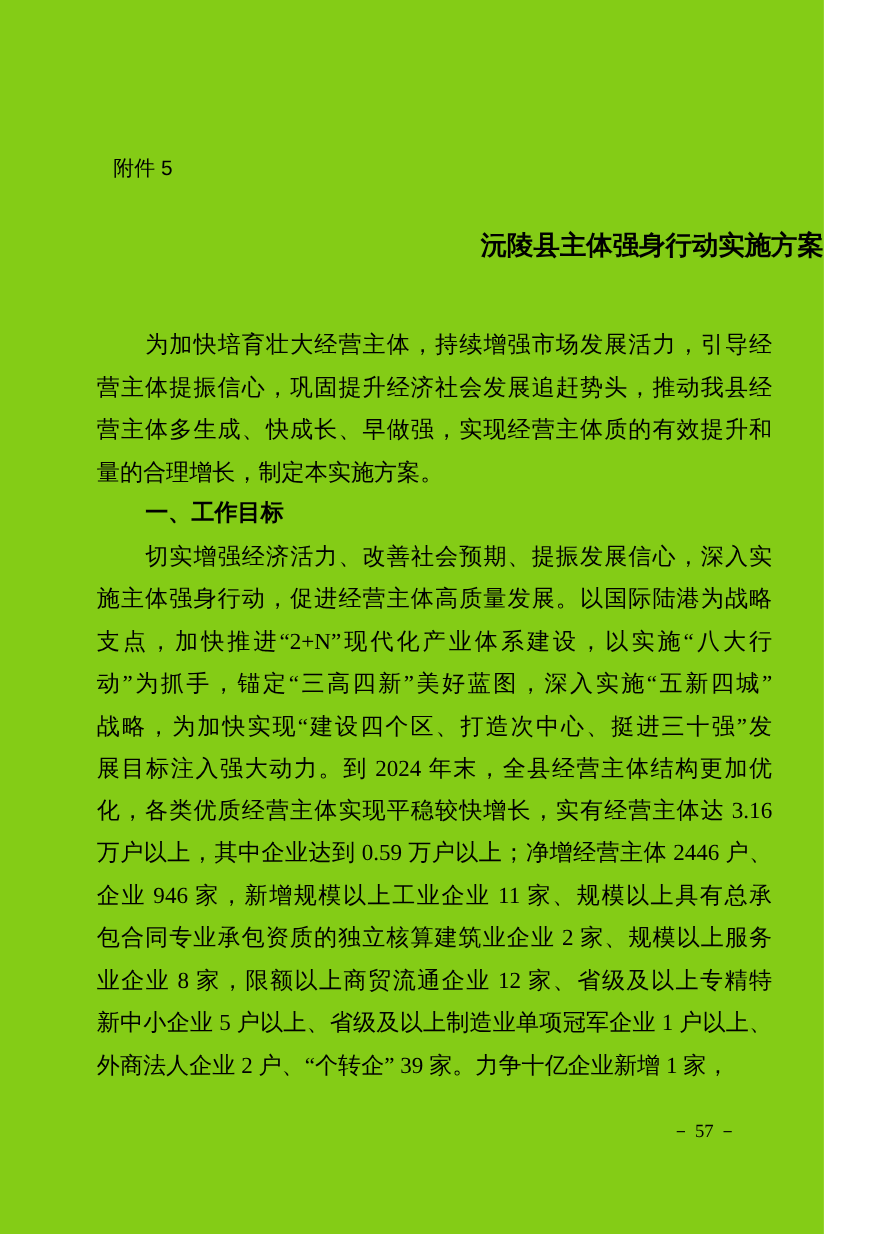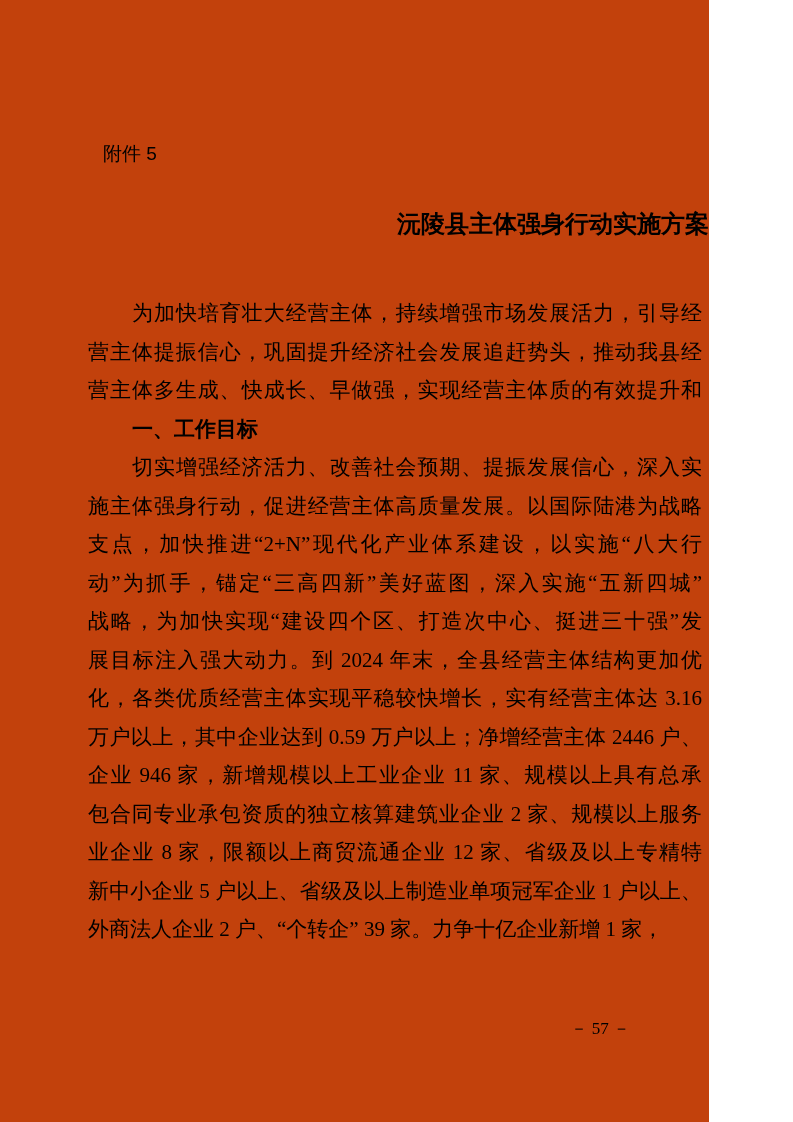--- a/index.html
+++ b/index.html
@@ -4,23 +4,24 @@
 <style>
   html, body {
     margin: 0;
     padding: 0;
     background: #ffffff;
   }
   .page {
     position: relative;
     width: 709px;
     height: 1122px;
-    background: #c2410c;
+    background: #84cc16;
     overflow: hidden;
     color: #000;
+    padding-left: 40px;
   }
   .annex {
     position: absolute;
     left: 103px;
     top: 141px;
     font-family: "Liberation Sans", sans-serif;
     font-size: 19px;
     line-height: 26px;
     color: #000;
   }
@@ -81,20 +82,21 @@
 <div class="page">
 
   <div class="annex">附件 5</div>
 
   <h1 class="doc-title">沅陵县主体强身行动实施方案</h1>
 
   <div class="doc-body">
     <div class="line indent">为加快培育壮大经营主体，持续增强市场发展活力，引导经</div>
     <div class="line">营主体提振信心，巩固提升经济社会发展追赶势头，推动我县经</div>
     <div class="line">营主体多生成、快成长、早做强，实现经营主体质的有效提升和</div>
+    <div class="line end">量的合理增长，制定本实施方案。</div>
     <div class="line heading indent">一、工作目标</div>
     <div class="line indent">切实增强经济活力、改善社会预期、提振发展信心，深入实</div>
     <div class="line">施主体强身行动，促进经营主体高质量发展。以国际陆港为战略</div>
     <div class="line">支点，加快推进“2+N”现代化产业体系建设，以实施“八大行</div>
     <div class="line">动”为抓手，锚定“三高四新”美好蓝图，深入实施“五新四城”</div>
     <div class="line">战略，为加快实现“建设四个区、打造次中心、挺进三十强”发</div>
     <div class="line">展目标注入强大动力。到 2024 年末，全县经营主体结构更加优</div>
     <div class="line">化，各类优质经营主体实现平稳较快增长，实有经营主体达 3.16</div>
     <div class="line">万户以上，其中企业达到 0.59 万户以上；净增经营主体 2446 户、</div>
     <div class="line">企业 946 家，新增规模以上工业企业 11 家、规模以上具有总承</div>

